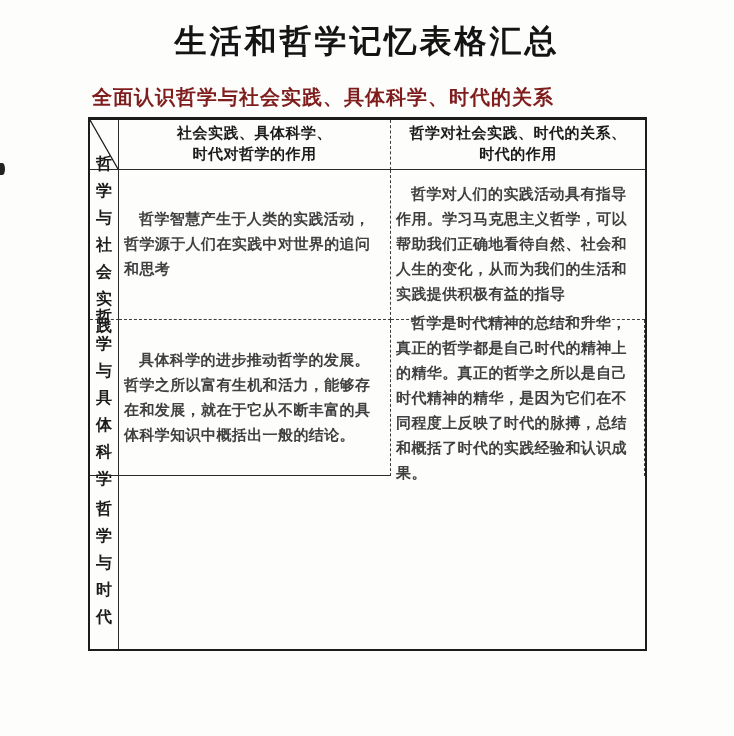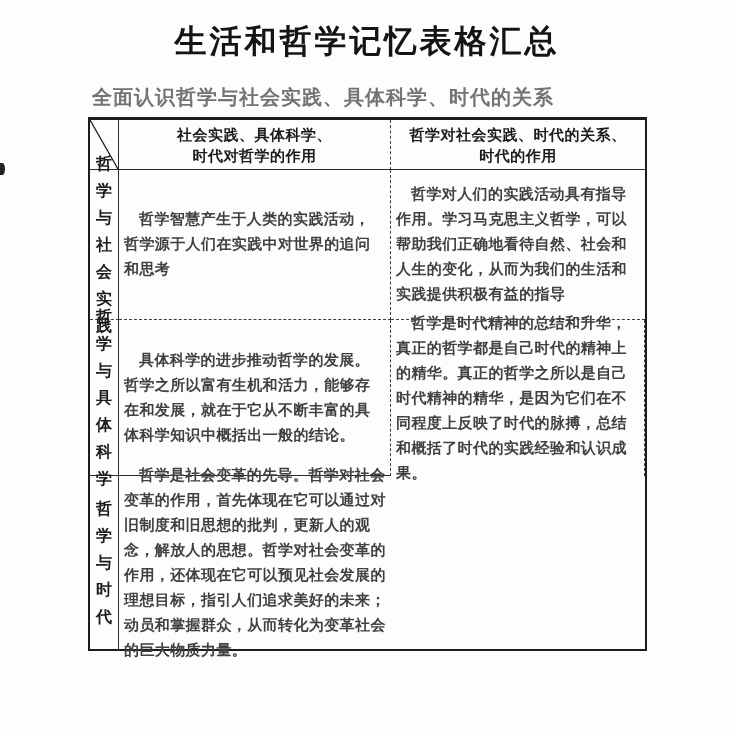--- a/index.html
+++ b/index.html
@@ -27,37 +27,37 @@
     font-family: "Liberation Sans", sans-serif;
   }
 
   .section-heading {
     position: absolute;
     top: 84px;
     left: 92px;
     font-size: 20px;
     font-weight: bold;
     letter-spacing: 1px;
-    color: #737373;
+    color: #7f1d1d;
   }
 
   .memo-table {
     position: absolute;
     top: 117px;
     left: 88px;
     width: 559px;
     border: 2px solid #1c1c1c;
     border-top-width: 3px;
     display: grid;
     grid-template-columns: 29px 272px 1fr;
     grid-template-rows: 50px 150px 156px 173px;
     background: #fdfdfc;
   }
 
-  .cell { position: relative; }
+  .cell { position: relative; font-family: Liberation Mono, monospace; }
 
   
   .v-solid  { border-right: 1px solid #2a2a2a; }
   
   .v-dashed { border-right: 1px dashed #3c3c3c; }
   
   .h-solid  { border-bottom: 1px solid #2a2a2a; }
   .h-dashed { border-bottom: 1px dashed #3c3c3c; }
 
   .corner-cell svg { display: block; width: 100%; height: 100%; }
@@ -155,18 +155,15 @@
     <div class="cell content-cell v-dashed h-solid">
       <p>具体科学的进步推动哲学的发展。哲学之所以富有生机和活力，能够存在和发展，就在于它从不断丰富的具体科学知识中概括出一般的结论。</p>
     </div>
 
     <div class="cell content-cell v-dashed">
       <p>哲学是时代精神的总结和升华，真正的哲学都是自己时代的精神上的精华。真正的哲学之所以是自己时代精神的精华，是因为它们在不同程度上反映了时代的脉搏，总结和概括了时代的实践经验和认识成果。</p>
     </div>
     <div class="cell row-label v-solid">
       <span class="vtext">哲学与时代</span>
     </div>
-    <div class="cell content-cell">
-      <p>哲学是社会变革的先导。哲学对社会变革的作用，首先体现在它可以通过对旧制度和旧思想的批判，更新人的观念，解放人的思想。哲学对社会变革的作用，还体现在它可以预见社会发展的理想目标，指引人们追求美好的未来；动员和掌握群众，从而转化为变革社会的巨大物质力量。</p>
-    </div>
 
   </div>
 </div>
 
 </body></html>

